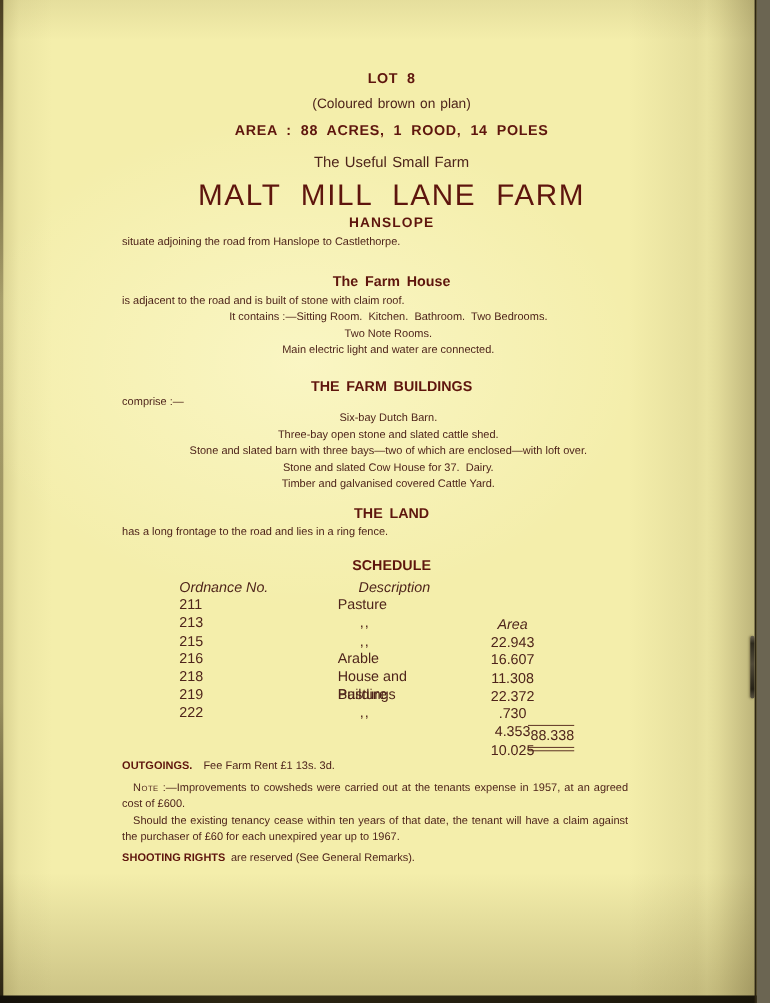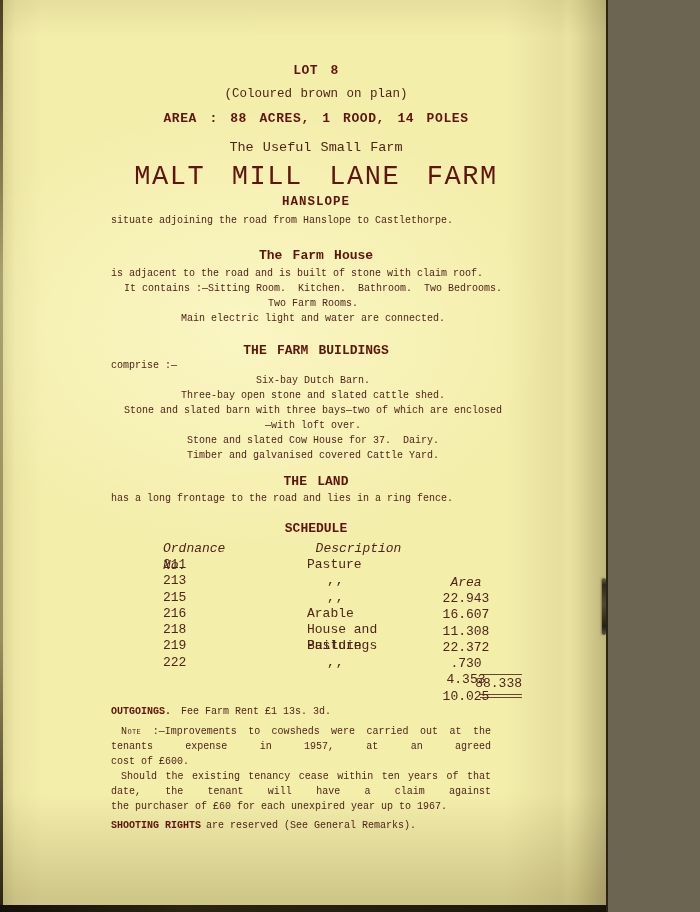--- a/index.html
+++ b/index.html
@@ -1,19 +1,19 @@
 <!DOCTYPE html>
 <html style="--paper: #f4eeab; --ink: #4e241b; --heading: #5e150d;"><head>
 <meta charset="utf-8">
 <style>
   html,body{margin:0;padding:0;}
   body{background:#6b6552;}
   .page{
-    position:relative;width:608px;height:912px;overflow:hidden;
-    font-family:Liberation Mono, monospace;
+    position:relative;width:688px;height:912px;overflow:hidden;
+    font-family:Liberation Sans, sans-serif;
     color:var(--ink,#4e241b);
     background:
       radial-gradient(ellipse 430px 310px at 40% 36%, rgba(255,252,215,0.55), rgba(255,252,215,0) 72%),
       linear-gradient(90deg, rgba(100,84,30,0.20) 0%, rgba(100,84,30,0.05) 2.5%, rgba(100,84,30,0) 7%, rgba(100,84,30,0) 83%, rgba(100,84,30,0.10) 92%, rgba(100,84,30,0.07) 93.4%, rgba(100,84,30,0.13) 95%, rgba(74,60,20,0.32) 99.7%),
       linear-gradient(180deg, rgba(100,84,30,0.10) 0%, rgba(100,84,30,0) 4%, rgba(100,84,30,0) 87%, rgba(90,74,26,0.24) 98.5%),
       var(--paper,#f4eeab);
   }
   .line{font-size:10px;line-height:15px;}
   .center{text-align:center;position:relative;left:12px;}
   .hd{color:var(--heading,#5e150d);}
@@ -68,21 +68,21 @@
   <div class="center colour">(Coloured brown on plan)</div>
   <div class="center areah hd">AREA : 88 ACRES, 1 ROOD, 14 POLES</div>
   <div class="center tagline">The Useful Small Farm</div>
   <h1 class="center title hd">MALT MILL LANE FARM</h1>
   <div class="center hanslope hd">HANSLOPE</div>
   <div class="line pL mt3">situate adjoining the road from Hanslope to Castlethorpe.</div>
 
   <div class="center sechead hd mt20">The Farm House</div>
   <div class="line pL mt3">is adjacent to the road and is built of stone with claim roof.</div>
   <div class="line pI pre">It contains :—Sitting Room.  Kitchen.  Bathroom.  Two Bedrooms.</div>
-  <div class="line pI pre">Two Farm Rooms.</div>
+  <div class="line pI pre">Two Note Rooms.</div>
   <div class="line pI pre">Main electric light and water are connected.</div>
 
   <div class="center sechead hd mt17">THE FARM BUILDINGS</div>
   <div class="line pL">comprise :—</div>
   <div class="line pI pre">Six-bay Dutch Barn.</div>
   <div class="line pI pre">Three-bay open stone and slated cattle shed.</div>
   <div class="line pI pre">Stone and slated barn with three bays—two of which are enclosed—with loft over.</div>
   <div class="line pI pre">Stone and slated Cow House for 37.  Dairy.</div>
   <div class="line pI pre">Timber and galvanised covered Cattle Yard.</div>
 

